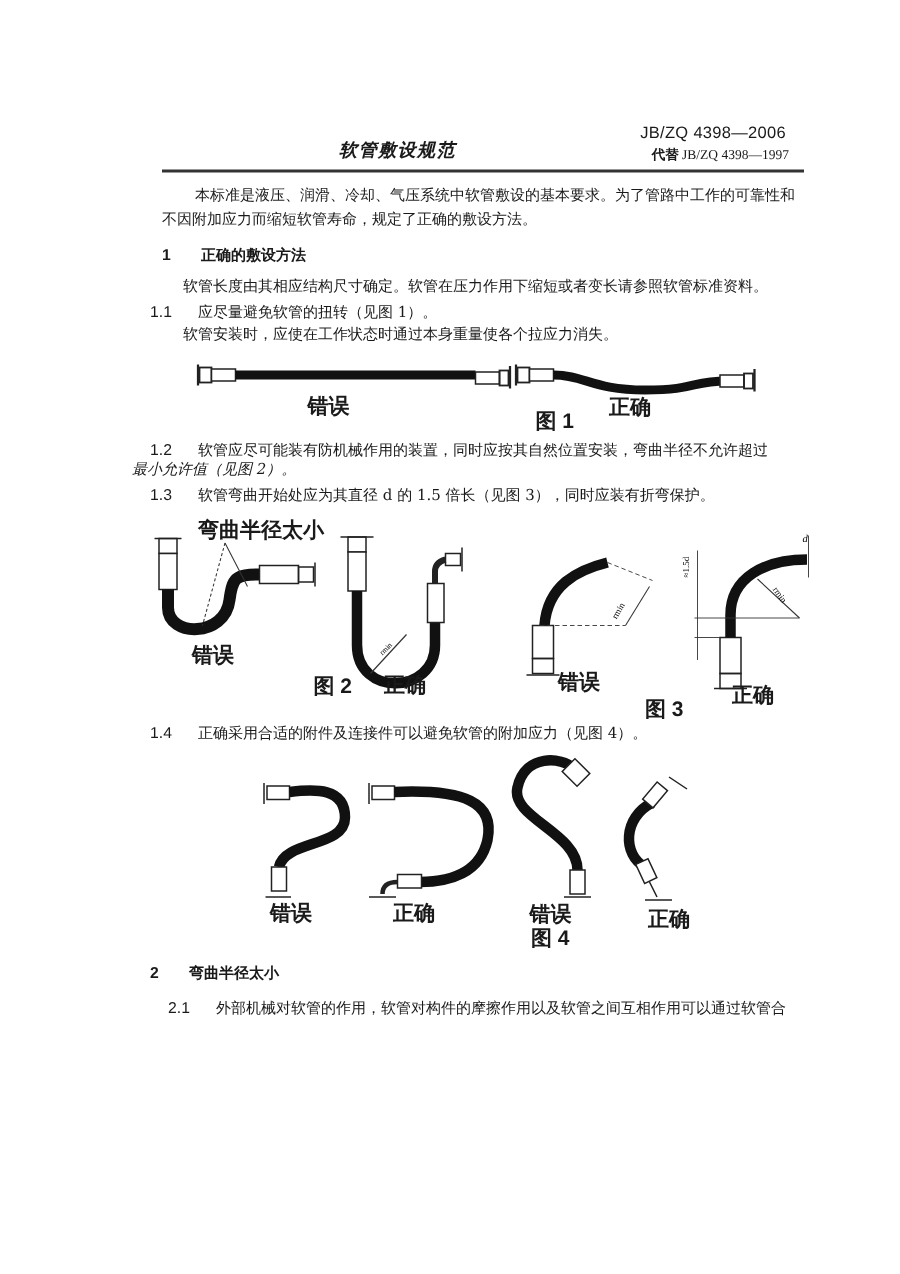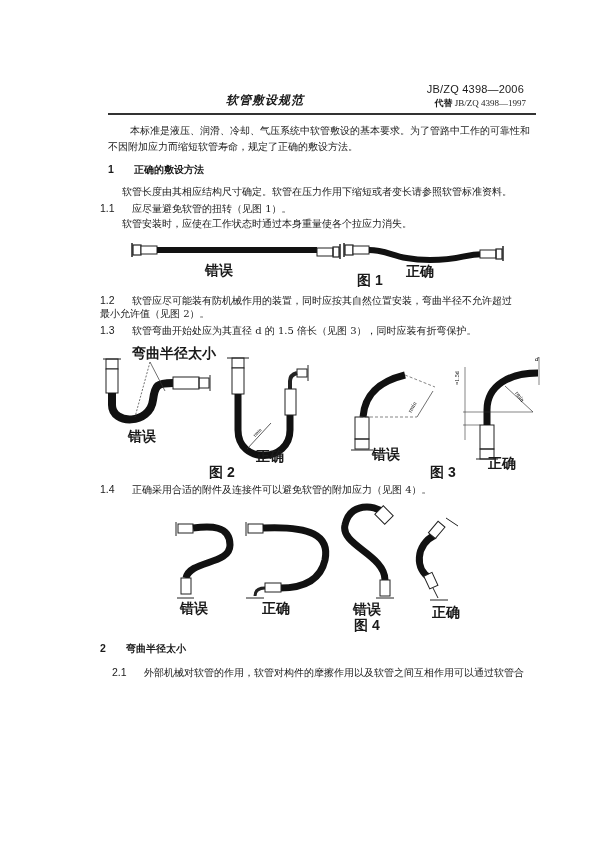--- a/index.html
+++ b/index.html
@@ -59,21 +59,21 @@
   <rect x="16" y="1" width="6" height="10" fill="none" stroke="#222" stroke-width="1.2"></rect>
   <line x1="23" y1="-2" x2="23" y2="13" stroke="#222" stroke-width="1.5"></line>
 </svg>
 <div class="abs cap" style="left:205px; top:262px;">错误</div>
 <div class="abs cap" style="left:406px; top:263px;">正确</div>
 <div class="abs cap" style="left:314px; top:272px;margin-left:43px;">图 1</div>
 
 <div class="abs para" style="left:100px; top:292px;">
   <span class="num" style="width:32px">1.2</span><span>软管应尽可能装有防机械作用的装置，同时应按其自然位置安装，弯曲半径不允许超过</span>
 </div>
-<div class="abs para" style="left:100px; top:306px;">最小允许值（见图 2）。</div>
+<div class="abs para" style="left:88px; top:306px;font-style:italic;">最小允许值（见图 2）。</div>
 <div class="abs para" style="left:100px; top:322px;">
   <span class="num" style="width:32px">1.3</span><span>软管弯曲开始处应为其直径 d 的 1.5 倍长（见图 3），同时应装有折弯保护。</span>
 </div>
 
 <svg style="left:95px; top:345px;" width="235" height="125">
 
   <line x1="8" y1="14" x2="26" y2="14" stroke="#222"></line>
   <rect x="11" y="14" width="12" height="10" fill="none" stroke="#222"></rect>
   <rect x="11" y="24" width="12" height="24" fill="#fff" stroke="#222"></rect>
   <path d="M17 48 L17 60 C17 80, 55 80, 58 55 C60 40, 62 38, 78 38" fill="none" stroke="#111" stroke-width="8"></path>
@@ -90,21 +90,21 @@
   <rect x="190" y="44" width="11" height="26" fill="#fff" stroke="#222"></rect>
   <path d="M195 44 L195 36 Q195 30 202 28" fill="none" stroke="#222" stroke-width="4"></path>
   <rect x="202" y="24" width="10" height="8" fill="none" stroke="#222"></rect>
   <line x1="213" y1="20" x2="213" y2="36" stroke="#222"></line>
   <line x1="152" y1="104" x2="176" y2="78" stroke="#333" stroke-width="0.8"></line>
   <text x="160" y="92" font-size="5" transform="rotate(-45 160 92)" font-family="Liberation Serif, serif">rmin</text>
 </svg>
 <div class="abs cap" style="left:132px; top:345px;">弯曲半径太小</div>
 <div class="abs cap" style="left:128px; top:428px;">错误</div>
 <div class="abs cap" style="left:256px; top:448px;">正确</div>
-<div class="abs cap" style="left:209px; top:464px;">图 2</div>
+<div class="abs cap" style="left:209px; top:449px;">图 2</div>
 
 <svg style="left:345px; top:345px;" width="200" height="125">
 
   <path d="M18 72 C20 45, 40 35, 60 30" fill="none" stroke="#111" stroke-width="7"></path>
   <rect x="10" y="72" width="14" height="22" fill="#fff" stroke="#222"></rect>
   <rect x="10" y="94" width="14" height="10" fill="none" stroke="#222"></rect>
   <line x1="6" y1="105" x2="28" y2="105" stroke="#222"></line>
   <line x1="15" y1="72" x2="72" y2="72" stroke="#333" stroke-width="0.6" stroke-dasharray="3,2"></line>
   <line x1="72" y1="72" x2="88" y2="46" stroke="#333" stroke-width="0.7"></line>
   <line x1="60" y1="30" x2="90" y2="42" stroke="#333" stroke-width="0.6" stroke-dasharray="3,2"></line>

